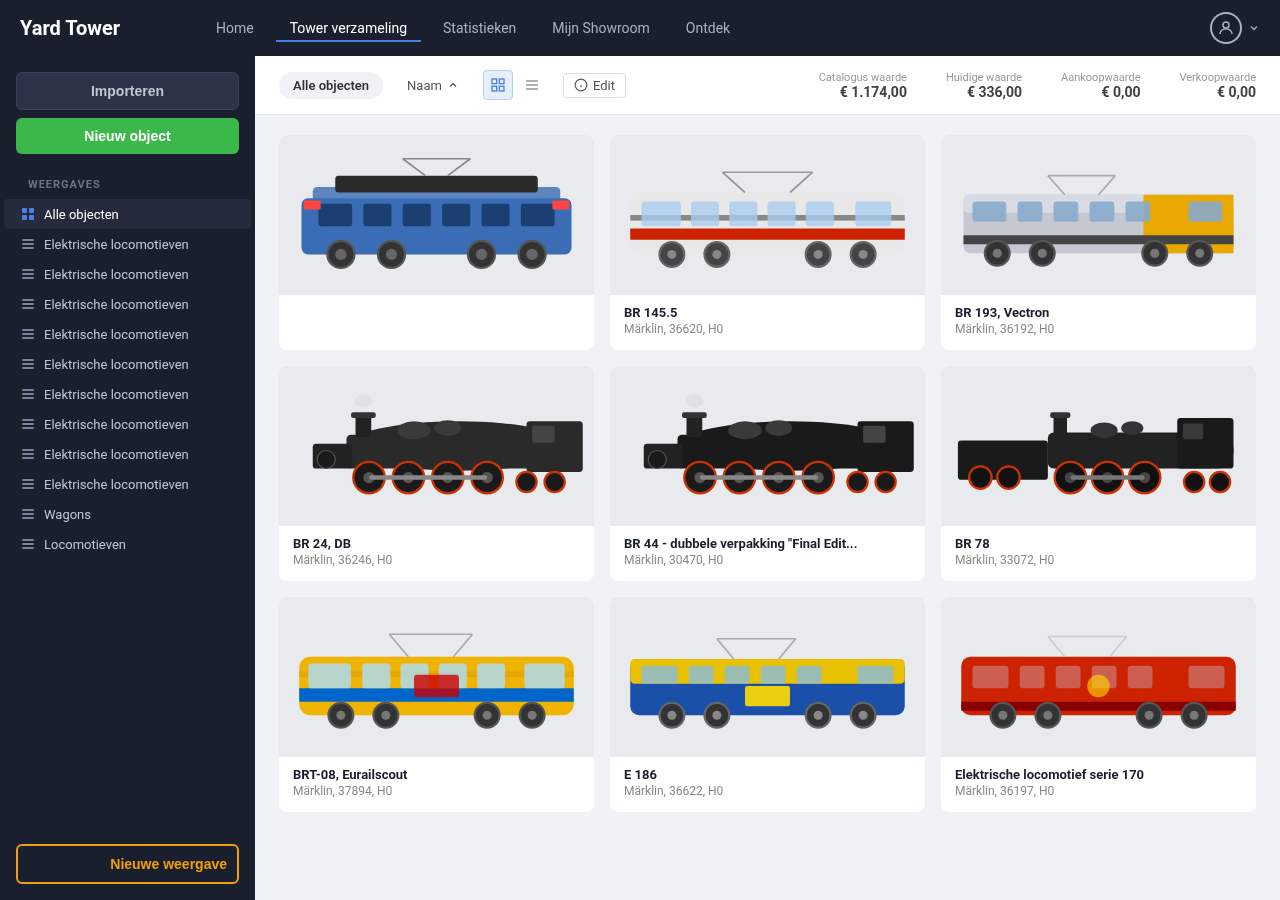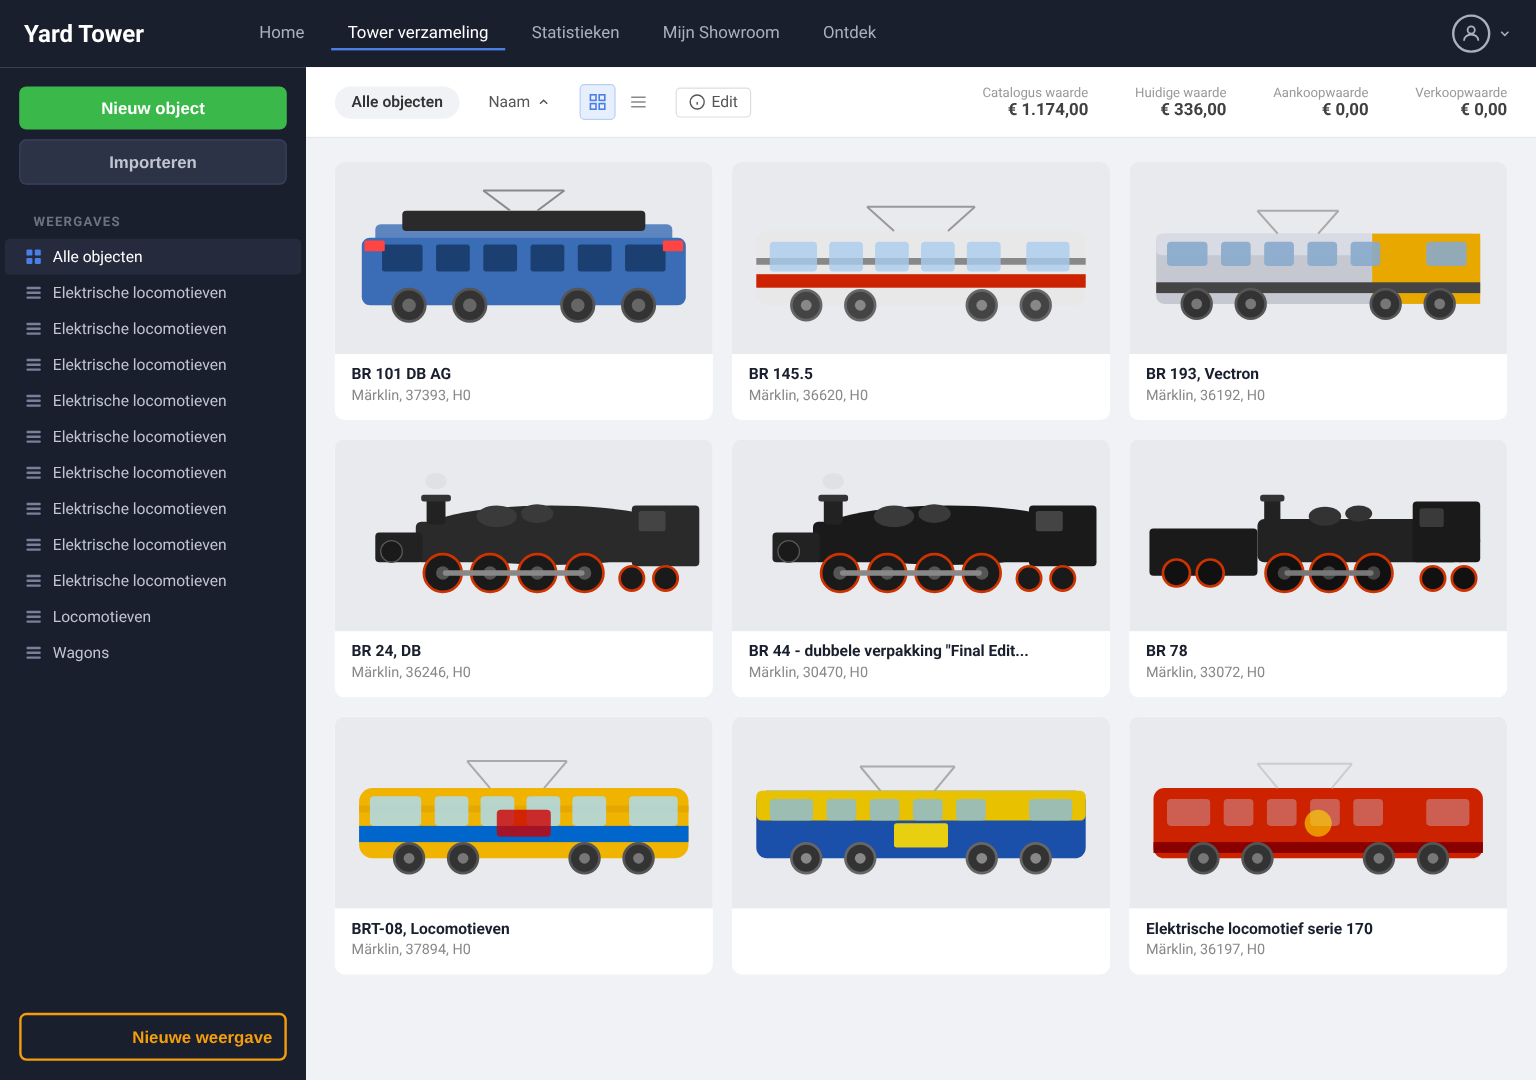--- a/index.html
+++ b/index.html
@@ -314,22 +314,22 @@
     </div>
     <svg width="12" height="12" viewBox="0 0 24 24" fill="none" stroke="#aab0c0" stroke-width="2.5">
         <polyline points="6 9 12 15 18 9"></polyline>
       </svg>
   </div>
 </nav>
 
 <div class="layout">
 
   <aside class="sidebar">
+    <button class="sidebar-btn btn-gray">Importeren</button>
     <button class="sidebar-btn btn-green">Nieuw object</button>
-    <button class="sidebar-btn btn-gray">Importeren</button>
     <div class="sidebar-section-label">WEERGAVES</div>
 
     <div class="sidebar-item active">
       <div class="sidebar-icon">
         <div class="icon-grid">
             <span></span>
             <span></span>
             <span></span>
             <span></span>
           </div>
@@ -428,31 +428,31 @@
       <span>Elektrische locomotieven</span>
     </div>
     <div class="sidebar-item">
       <div class="sidebar-icon">
           <div class="icon-list">
             <span></span>
             <span></span>
             <span></span>
           </div>
         </div>
+      <span>Wagons</span>
+    </div>
+    <div class="sidebar-item">
+      <div class="sidebar-icon">
+          <div class="icon-list">
+            <span></span>
+            <span></span>
+            <span></span>
+          </div>
+        </div>
       <span>Locomotieven</span>
-    </div>
-    <div class="sidebar-item">
-      <div class="sidebar-icon">
-          <div class="icon-list">
-            <span></span>
-            <span></span>
-            <span></span>
-          </div>
-        </div>
-      <span>Wagons</span>
     </div>
 
     <div class="sidebar-bottom">
       <button class="btn-outline">Nieuwe weergave</button>
     </div>
   </aside>
 
   <main class="main">
     <div class="main-header">
       <div class="main-header-left">
@@ -533,24 +533,20 @@
       <circle cx="225" cy="95" r="12" fill="#333" stroke="#555" stroke-width="2"></circle>
       <circle cx="225" cy="95" r="5" fill="#666"></circle>
 
       <line x1="130" y1="25" x2="110" y2="10" stroke="#888" stroke-width="1.5"></line>
       <line x1="150" y1="25" x2="170" y2="10" stroke="#888" stroke-width="1.5"></line>
       <line x1="110" y1="10" x2="170" y2="10" stroke="#888" stroke-width="1.5"></line>
 
       <rect x="22" y="47" width="15" height="8" rx="1" fill="#ff4444"></rect>
       <rect x="243" y="47" width="15" height="8" rx="1" fill="#ff4444"></rect>
     </svg>
-          </div>
-          <div class="item-info">
-            <div class="item-name">BR 101 DB AG</div>
-            <div class="item-sub">Märklin, 37393, H0</div>
           </div>
         </div>
         <div class="item-card">
           <div class="item-img">
             <svg viewBox="0 0 280 120" xmlns="http://www.w3.org/2000/svg">
       <rect x="18" y="40" width="244" height="55" rx="8" fill="#e8e8e8"></rect>
       <rect x="18" y="72" width="244" height="10" fill="#cc2200"></rect>
       <rect x="18" y="60" width="244" height="5" fill="#888"></rect>
 
       <rect x="28" y="48" width="35" height="22" rx="3" fill="#aaccee" opacity="0.8"></rect>
@@ -757,21 +753,21 @@
       <circle cx="185" cy="94" r="4" fill="#777"></circle>
       <circle cx="225" cy="94" r="11" fill="#333" stroke="#555" stroke-width="2"></circle>
       <circle cx="225" cy="94" r="4" fill="#777"></circle>
 
       <line x1="115" y1="42" x2="98" y2="22" stroke="#aaa" stroke-width="1.5"></line>
       <line x1="155" y1="42" x2="172" y2="22" stroke="#aaa" stroke-width="1.5"></line>
       <line x1="98" y1="22" x2="172" y2="22" stroke="#aaa" stroke-width="1.5"></line>
     </svg>
           </div>
           <div class="item-info">
-            <div class="item-name">BRT-08, Locomotieven</div>
+            <div class="item-name">BRT-08, Eurailscout</div>
             <div class="item-sub">Märklin, 37894, H0</div>
           </div>
         </div>
         <div class="item-card">
           <div class="item-img">
             <svg viewBox="0 0 280 120" xmlns="http://www.w3.org/2000/svg">
       <rect x="18" y="44" width="244" height="50" rx="8" fill="#1a4faa"></rect>
       <rect x="18" y="44" width="244" height="22" rx="4" fill="#e8c200"></rect>
 
       <rect x="28" y="50" width="32" height="16" rx="3" fill="#88bbdd" opacity="0.8"></rect>
@@ -790,20 +786,24 @@
       <circle cx="185" cy="94" r="11" fill="#333" stroke="#666" stroke-width="2"></circle>
       <circle cx="185" cy="94" r="4" fill="#888"></circle>
       <circle cx="225" cy="94" r="11" fill="#333" stroke="#666" stroke-width="2"></circle>
       <circle cx="225" cy="94" r="4" fill="#888"></circle>
 
       <line x1="110" y1="44" x2="95" y2="26" stroke="#aaa" stroke-width="1.5"></line>
       <line x1="150" y1="44" x2="165" y2="26" stroke="#aaa" stroke-width="1.5"></line>
       <line x1="95" y1="26" x2="165" y2="26" stroke="#aaa" stroke-width="1.5"></line>
     </svg>
           </div>
+          <div class="item-info">
+            <div class="item-name">E 186</div>
+            <div class="item-sub">Märklin, 36622, H0</div>
+          </div>
         </div>
         <div class="item-card">
           <div class="item-img">
             <svg viewBox="0 0 280 120" xmlns="http://www.w3.org/2000/svg">
       <rect x="18" y="42" width="244" height="52" rx="8" fill="#cc2200"></rect>
       <rect x="18" y="82" width="244" height="8" fill="#880000"></rect>
 
       <rect x="28" y="50" width="32" height="20" rx="3" fill="#cc8888" opacity="0.6"></rect>
       <rect x="70" y="50" width="22" height="20" rx="3" fill="#cc8888" opacity="0.6"></rect>
       <rect x="102" y="50" width="22" height="20" rx="3" fill="#cc8888" opacity="0.6"></rect>

